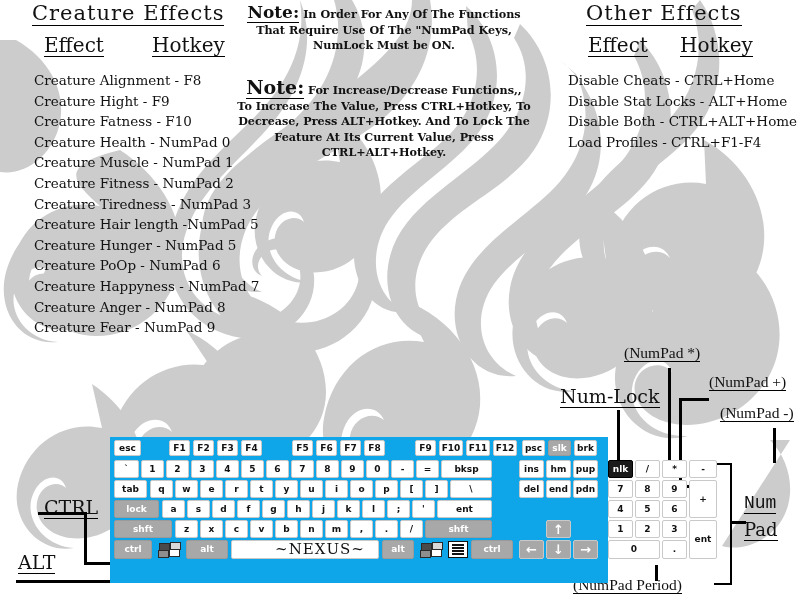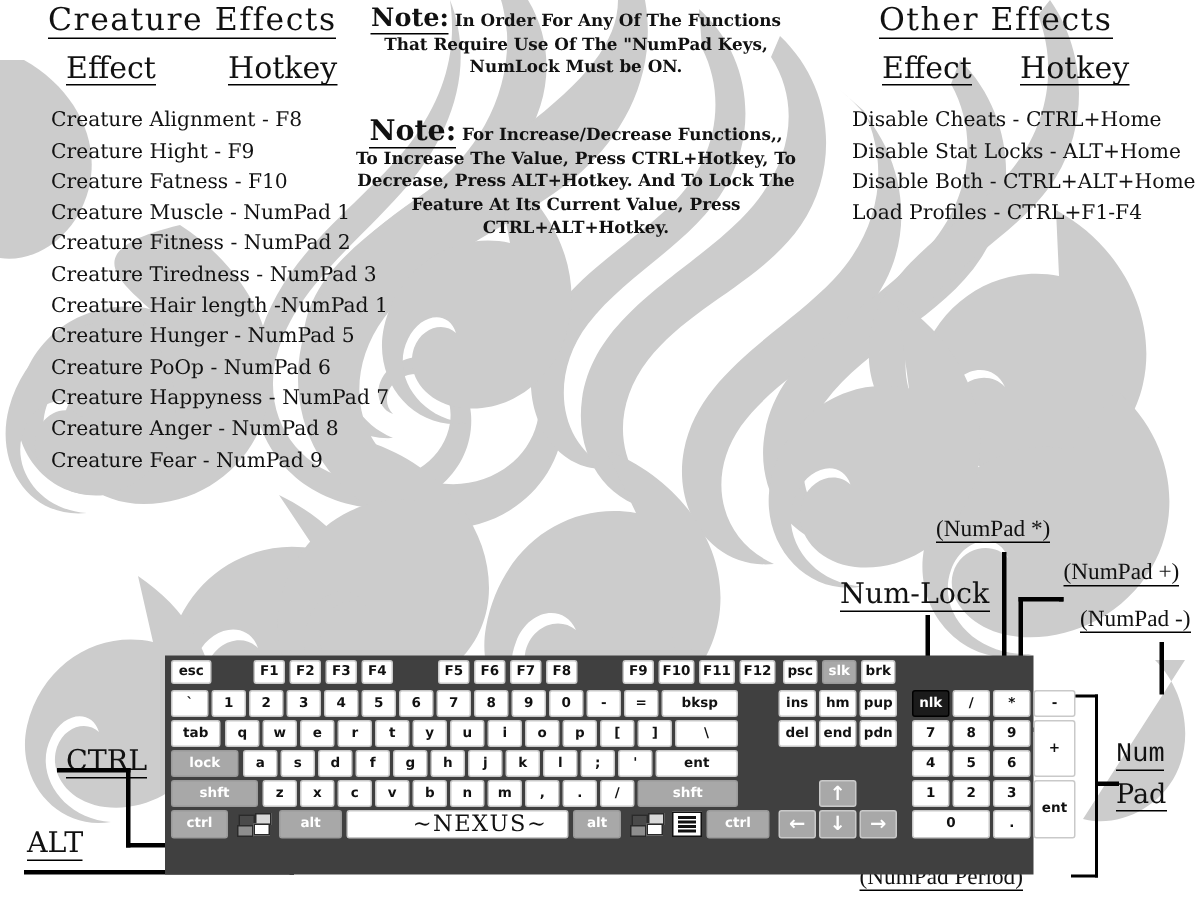--- a/index.html
+++ b/index.html
@@ -68,22 +68,22 @@
     white-space:nowrap;
   }
   .callout .txt{border-bottom:1.5px solid #000;padding-bottom:0px;}
   .plain-callout{font-family:"Liberation Serif", serif;font-size:15.5px;}
   .script-callout{font-family:"DejaVu Serif", serif;}
 
   .lead{position:absolute;background:#000;}
 
   
   #keyboard{
-    position:absolute;left:110px;top:437px;width:579px;height:146px;
-    background:#404040;z-index:3;
+    position:absolute;left:110px;top:437px;width:498px;height:146px;
+    background:#0ea5e9;z-index:3;
     box-sizing:border-box;padding:0;
   }
   .key{
     position:absolute;background:#ffffff;border:1px solid #c9c9c9;
     border-radius:2px;box-sizing:border-box;
     font-family:"DejaVu Sans", sans-serif;font-weight:bold;
     font-size:9px;color:#111;
     display:flex;align-items:center;justify-content:center;
     line-height:1;
   }
@@ -143,24 +143,25 @@
         <span class="hdr">Creature Effects</span>
       </div>
       <div id="ce-cols">
         <span class="c1 subhdr">Effect</span>
         <span class="c2 subhdr">Hotkey</span>
       </div>
       <div id="ce-list">
         <div class="row">Creature Alignment - F8</div>
         <div class="row">Creature Hight - F9</div>
         <div class="row">Creature Fatness - F10</div>
+        <div class="row">Creature Health - NumPad 0</div>
         <div class="row">Creature Muscle - NumPad 1</div>
         <div class="row">Creature Fitness - NumPad 2</div>
         <div class="row">Creature Tiredness - NumPad 3</div>
-        <div class="row">Creature Hair length -NumPad 1</div>
+        <div class="row">Creature Hair length -NumPad 5</div>
         <div class="row">Creature Hunger - NumPad 5</div>
         <div class="row">Creature PoOp - NumPad 6</div>
         <div class="row">Creature Happyness - NumPad 7</div>
         <div class="row">Creature Anger - NumPad 8</div>
         <div class="row">Creature Fear - NumPad 9</div>
       </div>
     </div>
 
     <div id="note1">
       <div class="note-body">

